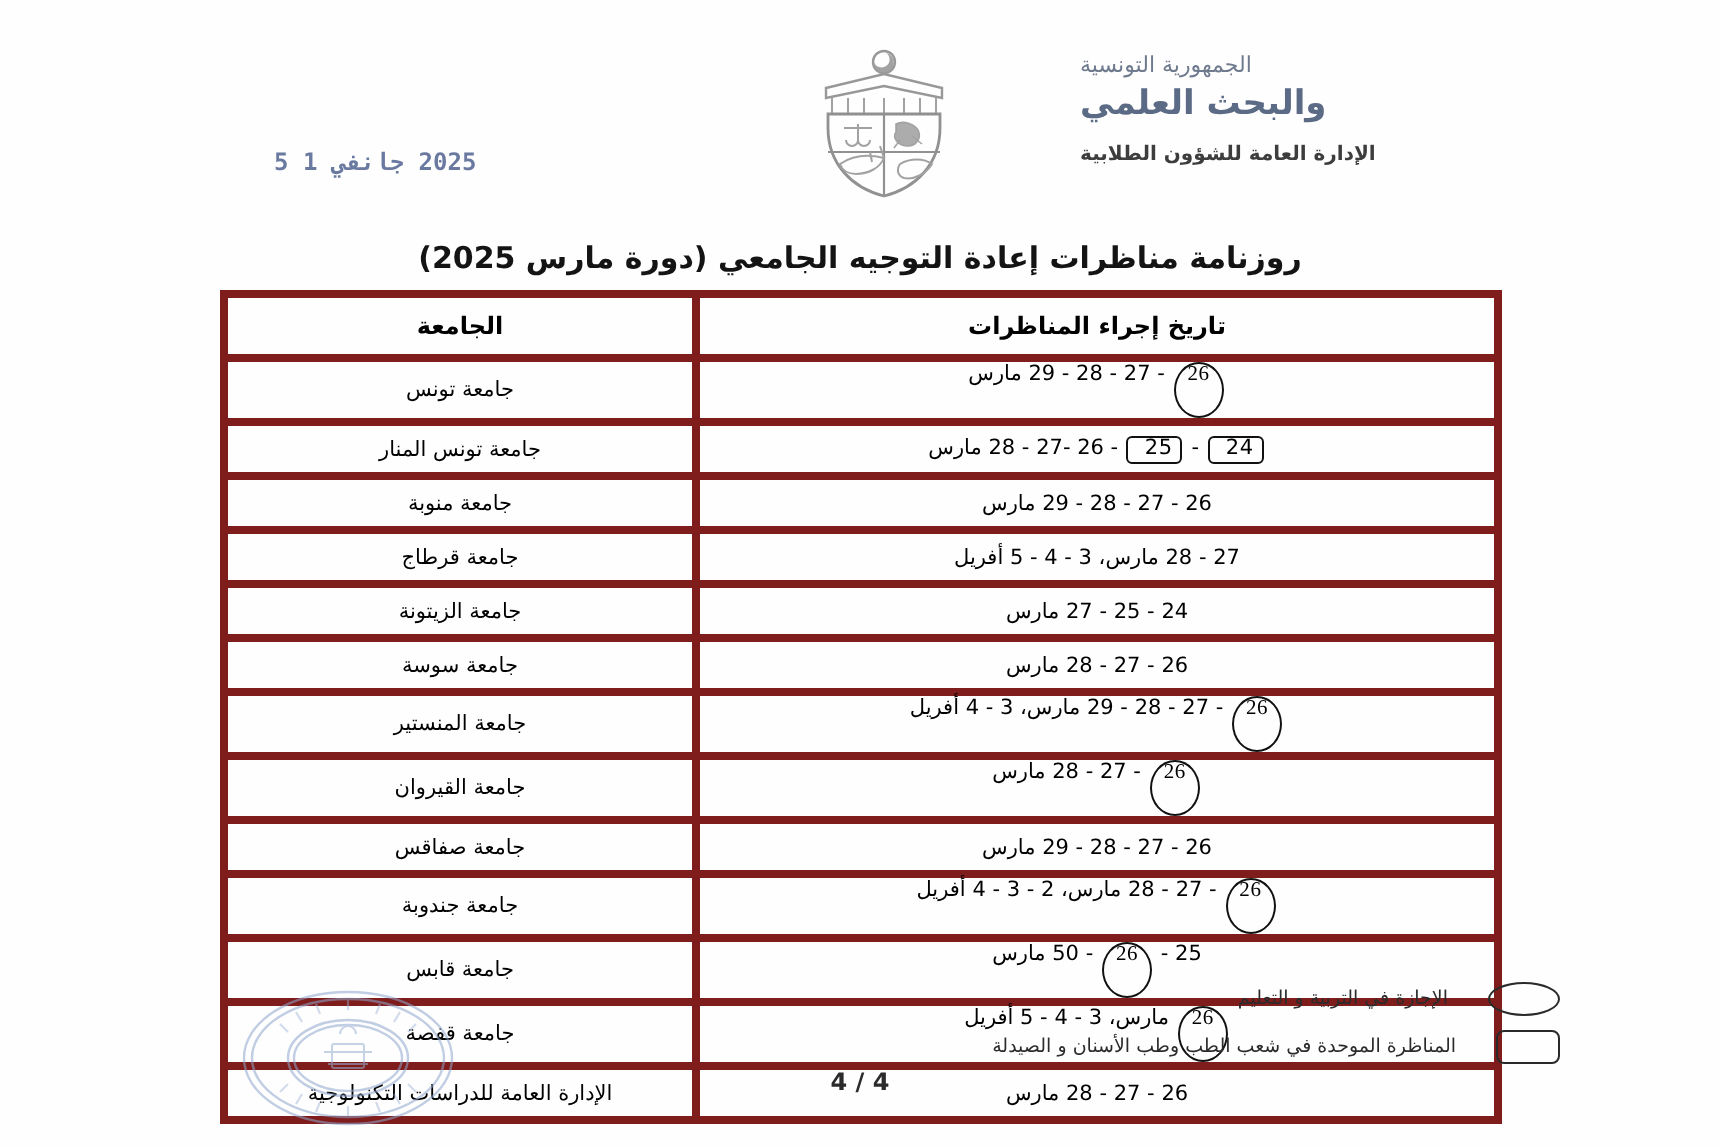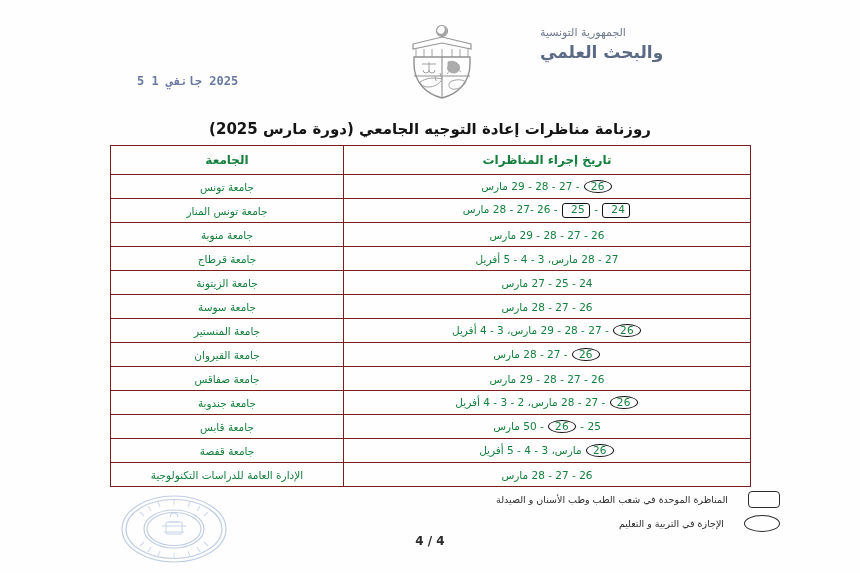--- a/index.html
+++ b/index.html
@@ -99,24 +99,24 @@
     width: 641px;
     direction: rtl;
   }
   table.schedule {
     width: 100%;
     border-collapse: collapse;
     table-layout: fixed;
   }
   table.schedule th,
   table.schedule td {
-    border: 1px solid #7f1d1d;
+    border: 4px solid #7f1d1d;
     height: 23px;
     font-size: 10.5px;
-    color: #15803d;
+    color: #000000;
     padding: 0 6px;
     vertical-align: middle;
   }
   table.schedule th {
     font-size: 12px;
     font-weight: bold;
     height: 28px;
   }
   th.col-university,
   td.col-university {
@@ -137,23 +137,24 @@
   }
   .dates-inner {
     display: inline-block;
     direction: rtl;
   }
   
   .marker-circle {
     display: inline-block;
     border: 1.6px solid #111;
     border-radius: 50%;
-    padding: 0px 6px 0 6px;
+    padding: 0px 6px 15px 6px;
     line-height: 1.05;
     margin: 0 1px;
+    font-family: Liberation Serif, serif;
   }
   
   .marker-box {
     display: inline-block;
     border: 1.6px solid #111;
     border-radius: 3px;
     padding: 0px 4px 1px 8px;
     line-height: 1.05;
     margin: 0 1px;
   }
@@ -238,20 +239,21 @@
       <path d="M16 40 h14 M23 38 v8 M17 46 a3 3 0 0 0 6 0 M23 46 a3 3 0 0 0 6 0" fill="none" stroke="#6a6a6a" stroke-width="1"></path>
       <path d="M42 38 c4 -2 9 0 11 3 c2 4 -1 8 -5 8 c-5 0 -8 -4 -6 -7 z M50 44 l5 4 M44 46 l-3 4" fill="#7a7a7a" stroke="#6a6a6a" stroke-width=".8"></path>
       <path d="M14 58 c6 -4 14 -5 22 -3 c-2 5 -8 8 -14 8 c-4 0 -7 -2 -8 -5 z M36 55 l-2 -6 M30 57 l-1 -5" fill="none" stroke="#6a6a6a" stroke-width="1"></path>
       <path d="M44 58 c5 -3 12 -3 16 0 c-3 5 -9 8 -14 7 c-3 -1 -4 -4 -2 -7 z" fill="none" stroke="#6a6a6a" stroke-width="1"></path>
     </svg>
   </div>
 
   <div class="header-block">
     <div class="republic-line">الجمهورية التونسية</div>
     <div class="ministry-line2">والبحث العلمي</div>
+    <div class="dept-line">الإدارة العامة للشؤون الطلابية</div>
   </div>
 
   <div class="date-stamp">2025 جانفي 1 5</div>
 
   <div class="doc-title">روزنامة مناظرات إعادة التوجيه الجامعي (دورة مارس 2025)</div>
 
   <div class="table-wrap">
     <table class="schedule">
       <thead>
         <tr>
@@ -310,27 +312,27 @@
           </tr>
           <tr>
             <td class="col-dates"><span class="dates-inner"><span>26  -  27  -  28 مارس</span></span></td>
             <td class="col-university">الإدارة العامة للدراسات التكنولوجية</td>
           </tr>
         </tbody>
     </table>
   </div>
 
   <div class="legend">
+    <div class="legend-row r2">
+      <span class="legend-shape-oval"></span>
+      <span class="legend-text">الإجازة في التربية و التعليم</span>
+    </div>
     <div class="legend-row r1">
       <span class="legend-shape-box"></span>
       <span class="legend-text">المناظرة الموحدة في شعب الطب وطب الأسنان و الصيدلة</span>
-    </div>
-    <div class="legend-row r2">
-      <span class="legend-shape-oval"></span>
-      <span class="legend-text">الإجازة في التربية و التعليم</span>
     </div>
   </div>
 
   <div class="page-number">4 / 4</div>
 
   <div class="seal">
     <svg viewBox="0 0 120 74" width="120" height="74" aria-hidden="true">
       <g fill="none" stroke="#8fa6cc" stroke-width="1.2">
         <ellipse cx="60" cy="37" rx="52" ry="33"></ellipse>
         <ellipse cx="60" cy="37" rx="48" ry="29.5"></ellipse>

